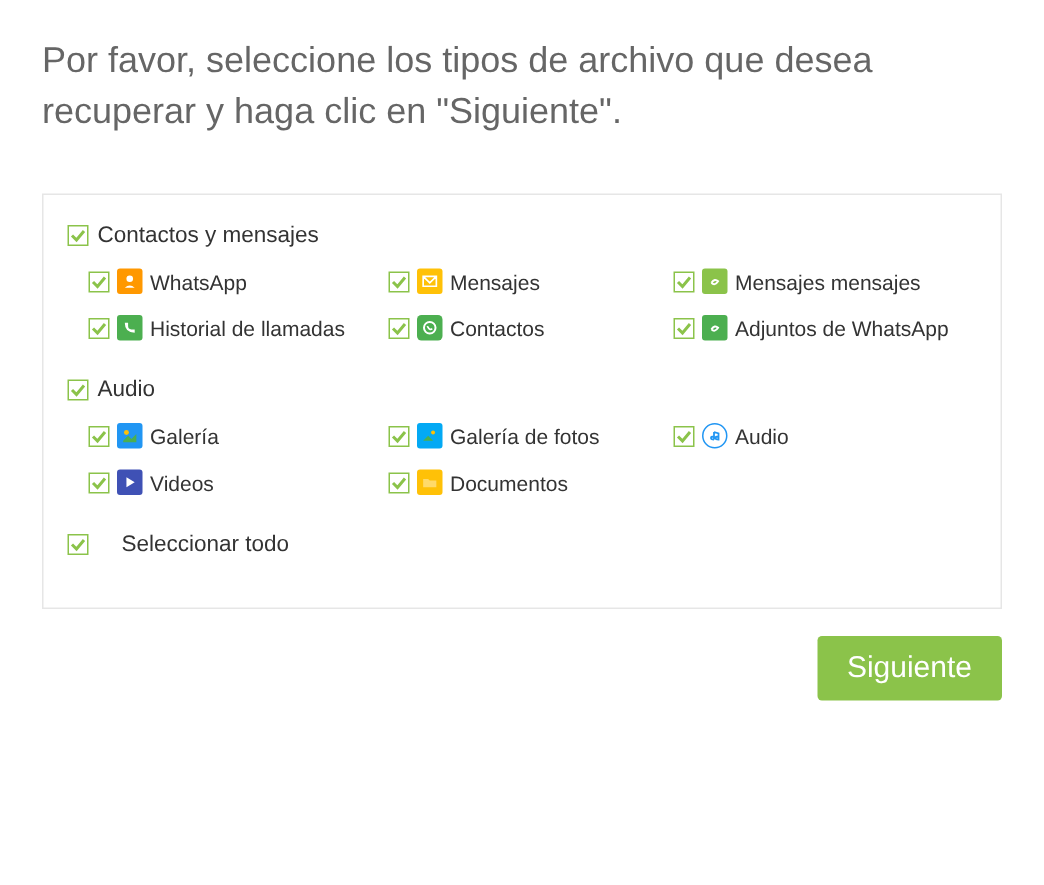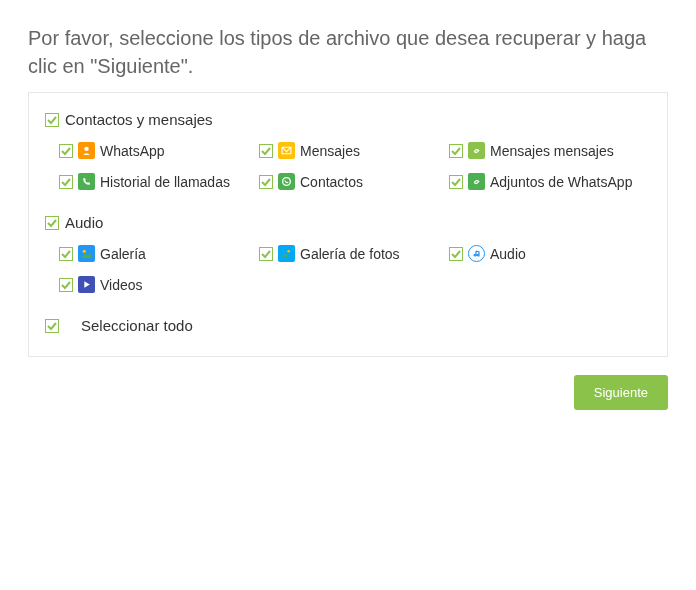--- a/index.html
+++ b/index.html
@@ -5,27 +5,27 @@
     * { box-sizing: border-box; margin: 0; padding: 0; }
     body {
       font-family: Arial, sans-serif;
       background: #fff;
       width: 696px;
       height: 590px;
       padding: 24px 28px;
     }
     .instruction {
       color: #666;
-      font-size: 20px;
+      font-size: 24px;
       line-height: 1.4;
-      margin-bottom: 12px;
+      margin-bottom: 38px;
     }
     .panel {
       border: 1px solid #e6e6e6;
-      padding: 18px 16px 22px 16px;
+      padding: 18px 16px 34px 16px;
     }
     .section-head {
       display: flex;
       align-items: center;
       gap: 6px;
       margin-bottom: 14px;
     }
     .section-head-label {
       font-size: 15px;
       color: #333;
@@ -77,21 +77,21 @@
     .footer {
       display: flex;
       justify-content: flex-end;
       margin-top: 18px;
     }
     .next-btn {
       background: #8bc34a;
       color: #fff;
       border: none;
       padding: 10px 20px;
-      font-size: 13px;
+      font-size: 20px;
       border-radius: 3px;
       cursor: pointer;
     }
   </style>
 </head>
 <body>
 
 <div class="instruction">Por favor, seleccione los tipos de archivo que desea recuperar y haga clic en "Siguiente".</div>
 
 <div class="panel">
@@ -245,20 +245,33 @@
             <path d="M1 5 L4 8 L9 2" stroke="#8bc34a" stroke-width="2" fill="none"></path>
           </svg>
         </span>
       <span class="icon" style="background:#3f51b5">
           <svg width="11" height="11" viewBox="0 0 10 10">
             <path d="M3 2 L8 5 L3 8 Z" fill="#fff"></path>
           </svg>
         </span>
       <span class="item-label">Videos</span>
     </div>
+    <div class="item">
+      <span class="checkbox">
+          <svg width="10" height="10" viewBox="0 0 10 10">
+            <path d="M1 5 L4 8 L9 2" stroke="#8bc34a" stroke-width="2" fill="none"></path>
+          </svg>
+        </span>
+      <span class="icon" style="background:#ffc107">
+          <svg width="11" height="11" viewBox="0 0 10 10">
+            <path d="M1 3 L4 3 L5 4 L9 4 L9 8 L1 8 Z" fill="#fff" opacity="0.4"></path>
+          </svg>
+        </span>
+      <span class="item-label">Documentos</span>
+    </div>
   </div>
 
   <div class="select-all">
     <span class="checkbox">
       <svg width="10" height="10" viewBox="0 0 10 10">
           <path d="M1 5 L4 8 L9 2" stroke="#8bc34a" stroke-width="2" fill="none"></path>
         </svg>
     </span>
     <span class="section-head-label">Seleccionar todo</span>
   </div>

